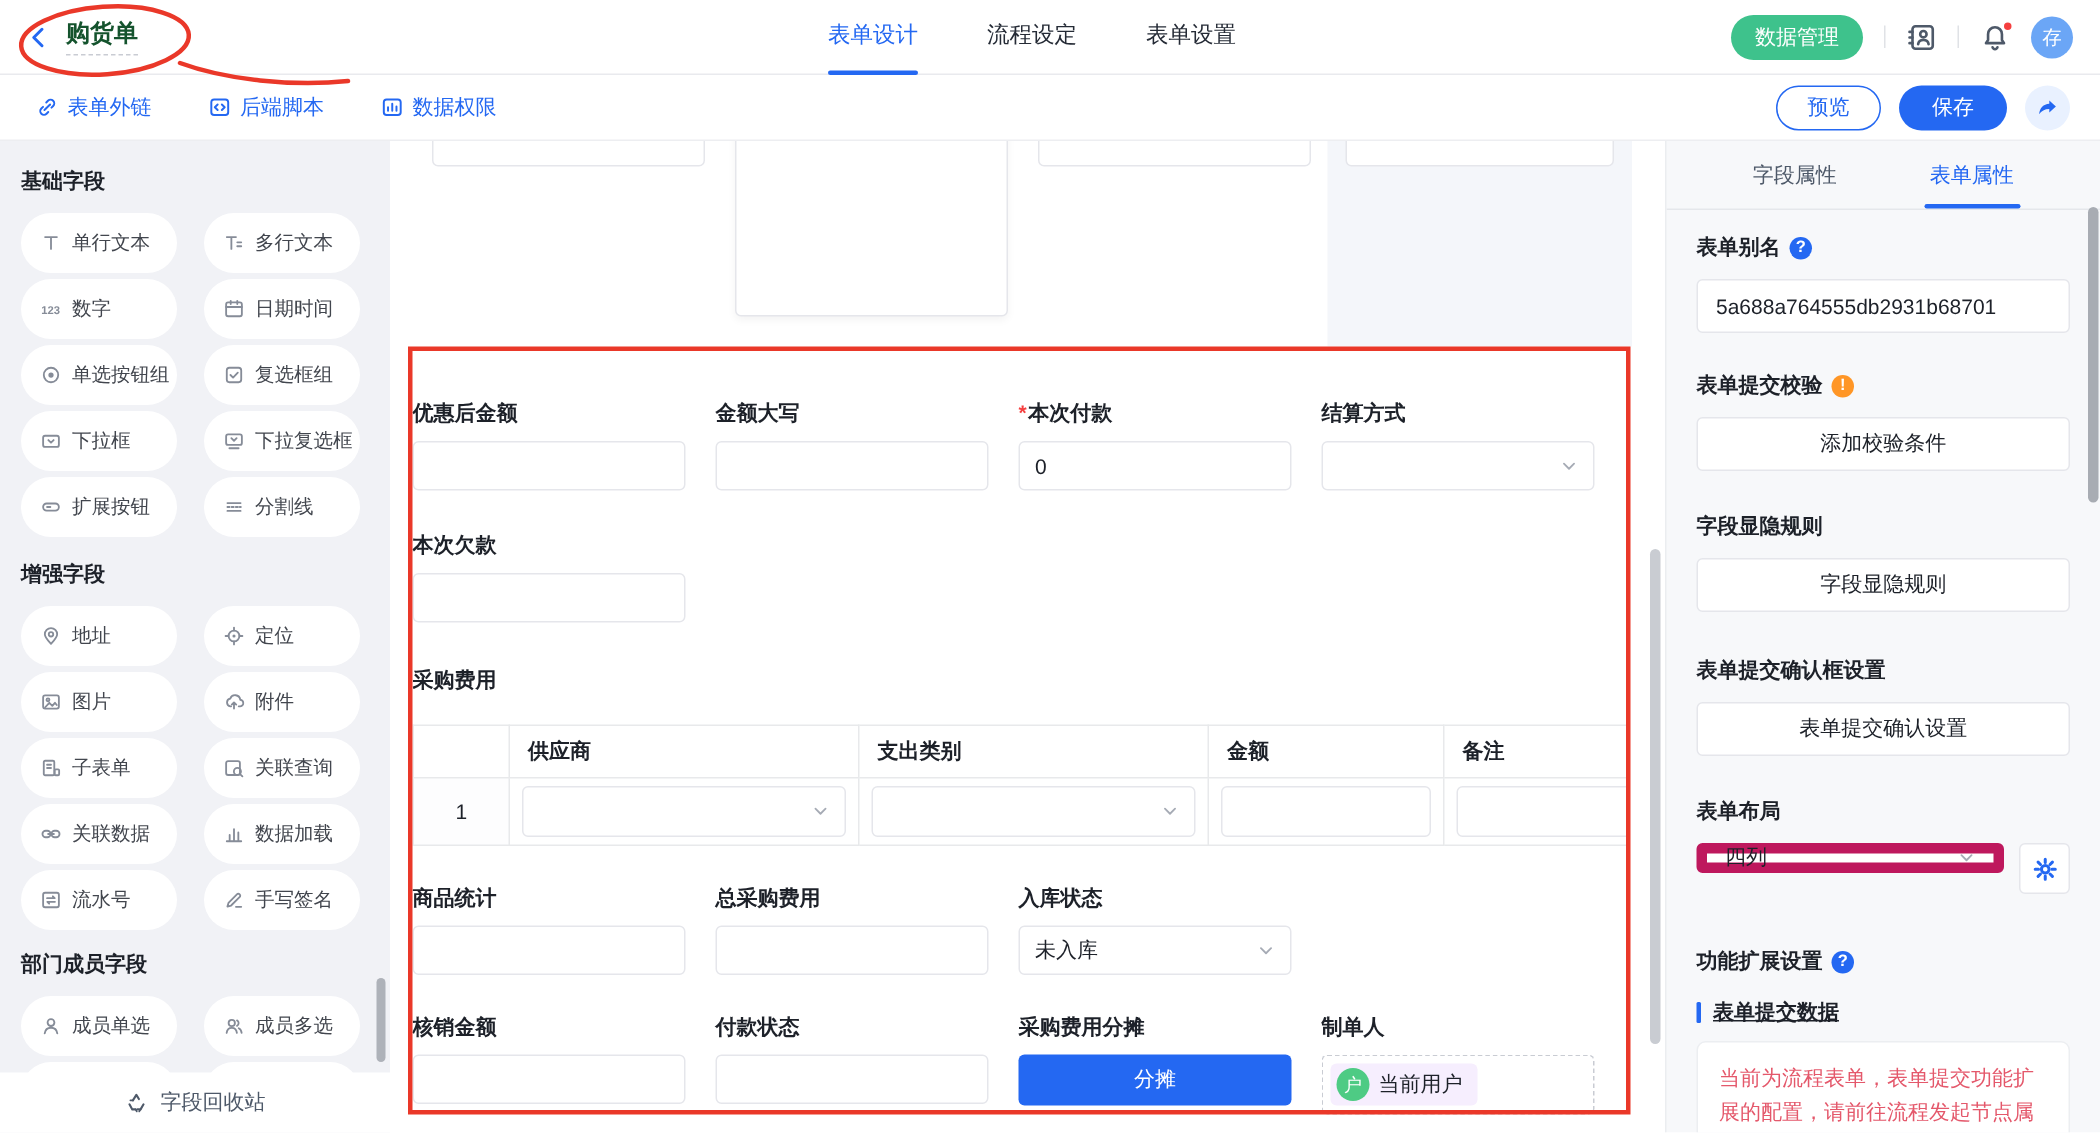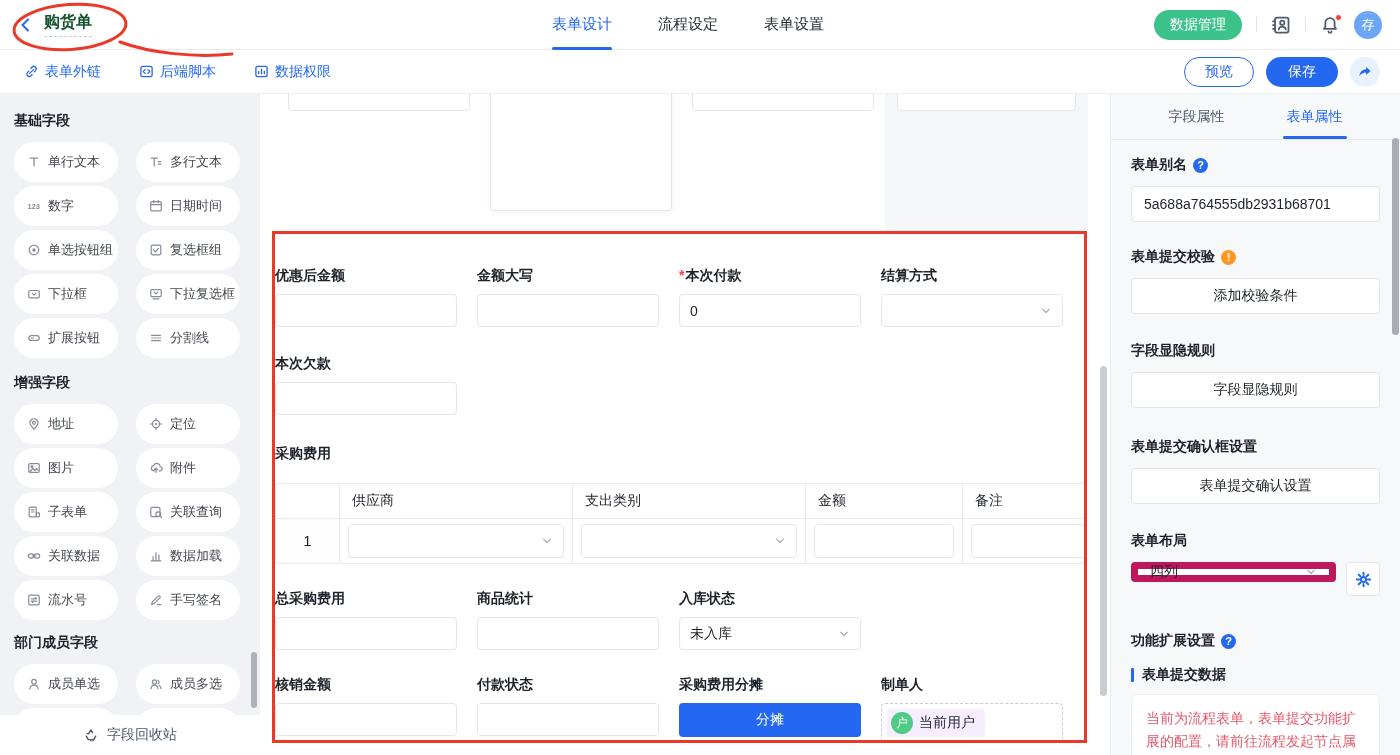--- a/index.html
+++ b/index.html
@@ -61,21 +61,21 @@
   .req::before { content:"*"; color:#f53f3f; margin-right:1px; }
   .ctl { height:33px; width:100%; background:#fff; border:1px solid #e5e6eb; border-radius:4px; font-size:14px; color:#1d2129; padding:0 10px; font-family:inherit; }
   input.ctl { outline:none; }
   .select { display:flex; align-items:center; justify-content:space-between; cursor:pointer; }
   .select .chev { width:12px; height:12px; color:#a6abb5; flex:none; }
   .mt28 { margin-top:28px; } .mt26 { margin-top:26px; }
 
   .subform-wrap { margin-top:30px; }
   .sf-table { border-collapse:collapse; margin-top:20px; width:887px; table-layout:fixed; background:#fff; }
   .sf-table th, .sf-table td { border:1px solid #e8e9eb; }
-  .sf-table th { height:35px; font-weight:normal; text-align:left; padding:0 12px; font-size:14px; color:#1d2129; }
+  .sf-table th { height:35px; font-weight:bold; text-align:left; padding:0 12px; font-size:14px; color:#1d2129; }
   .sf-table td { height:45px; padding:0 8px; }
   .td-idx { text-align:center; color:#1d2129; background:#fdfdfe; }
   .cell-ctl { height:34px; }
 
   .btn-spread { width:100%; height:34px; background:#2468f2; border:none; border-radius:4px; color:#fff; font-size:14px; cursor:pointer; }
   .user-box { height:40px; border:1px dashed #c9ccd3; border-radius:4px; display:flex; align-items:center; padding:0 5px; }
   .user-chip { display:inline-flex; align-items:center; gap:6px; background:#f6eefe; border-radius:4px; padding:3px 10px 3px 4px; }
   .user-avatar { width:22px; height:22px; border-radius:50%; background:#4ecb84; color:#fff; font-size:12px; display:flex; align-items:center; justify-content:center; }
 
   
@@ -87,21 +87,21 @@
   .p-label { font-size:14px; font-weight:bold; color:#1d2129; display:flex; align-items:center; gap:6px; }
   .circ { width:15px; height:15px; border-radius:50%; color:#fff; font-size:11px; font-weight:bold; display:inline-flex; align-items:center; justify-content:center; }
   .circ.blue { background:#2468f2; } .circ.orange { background:#ff9626; }
   .p-input { margin-top:12px; width:100%; height:36px; background:#fff; border:1px solid #e5e6eb; border-radius:4px; padding:0 12px; font-size:14px; color:#1d2129; font-family:inherit; outline:none; }
   .p-btn { margin-top:12px; width:100%; height:36px; background:#fff; border:1px solid #e5e6eb; border-radius:4px; font-size:14px; color:#1d2129; cursor:pointer; font-family:inherit; }
   .layout-row { margin-top:12px; display:flex; gap:10px; }
   .p-select { flex:1; height:20px; background:#fff; border:7px solid #be185d; border-radius:4px; display:flex; align-items:center; justify-content:space-between; padding:0 12px; cursor:pointer; }
   .p-select .chev { width:12px; height:12px; color:#a6abb5; }
   .gear-btn { width:34px; height:34px; background:#fff; border:1px solid #e5e6eb; border-radius:4px; color:#2468f2; display:flex; align-items:center; justify-content:center; cursor:pointer; }
   .gear-btn .icon { width:17px; height:17px; }
-  .sub-title { margin-top:16px; display:flex; align-items:center; gap:8px; font-size:14px; font-weight:bold; color:#1d2129; }
+  .sub-title { margin-top:16px; display:flex; align-items:center; gap:8px; font-size:14px; font-weight:bold; color:#1d2129;text-decoration:underline; }
   .sub-title::before { content:""; width:3px; height:14px; background:#2468f2; border-radius:1px; }
   .warn-box { margin-top:10px; background:#fff; border:1px solid #eceef1; border-radius:6px; padding:12px 14px; color:#e4586b; font-size:14px; line-height:1.65; }
   .mtA { margin-top:16px; } .mtB { margin-top:26px; } .mtC { margin-top:28px; } .mtD { margin-top:30px;text-align:right; } .mtE { margin-top:36px; }
   .pn-scroll { position:absolute; right:1px; top:44px; width:7px; height:197px; border-radius:4px; background:#a8acb3; z-index:4; }
 
   
   .annot { position:absolute; left:0; top:0; z-index:60; pointer-events:none; }
 </style>
 </head>
 <body>
@@ -505,25 +505,25 @@
                 </td>
               <td><input class="ctl cell-ctl" style=""></td>
               <td><input class="ctl cell-ctl" style=""></td>
             </tr>
           </tbody>
         </table>
       </div>
 
       <div class="frow mt26">
         <div>
+          <span class="fi-label">商品统计</span>
+          <input class="ctl" value="" style="">
+        </div>
+        <div>
           <span class="fi-label">总采购费用</span>
-          <input class="ctl" value="" style="">
-        </div>
-        <div>
-          <span class="fi-label">商品统计</span>
           <input class="ctl" value="" style="">
         </div>
         <div>
           <span class="fi-label">入库状态</span>
           <div class="ctl select">
             <span>未入库</span>
             <span class="icon chev">
                 <svg viewBox="0 0 16 16" width="100%" height="100%" fill="none" stroke="currentColor" stroke-width="1.6" stroke-linecap="round" stroke-linejoin="round">
                   <path d="M3.5 5.5L8 10l4.5-4.5"></path>
                 </svg>

